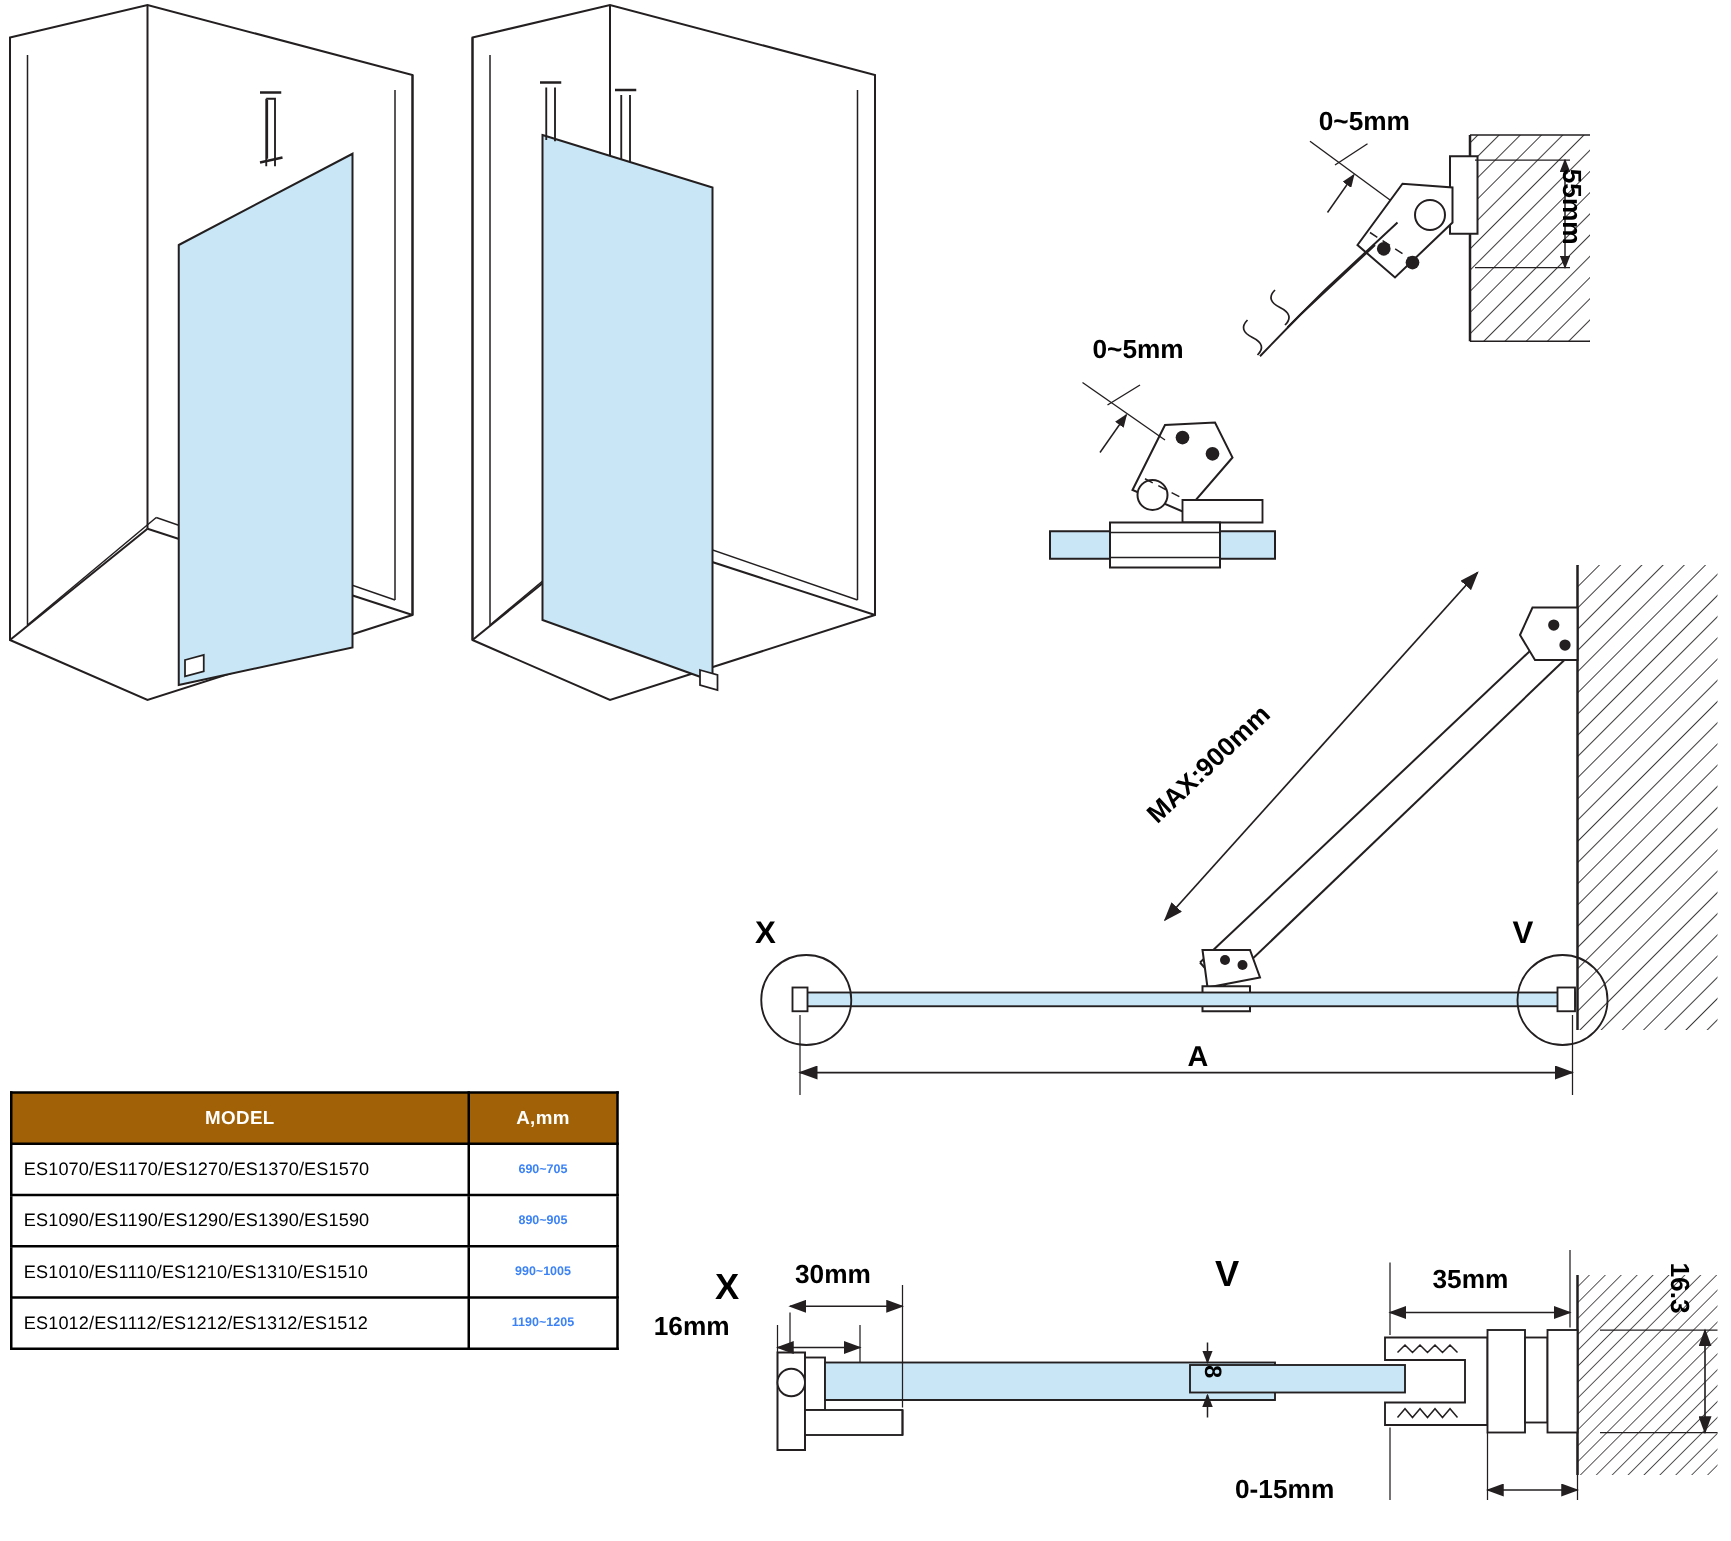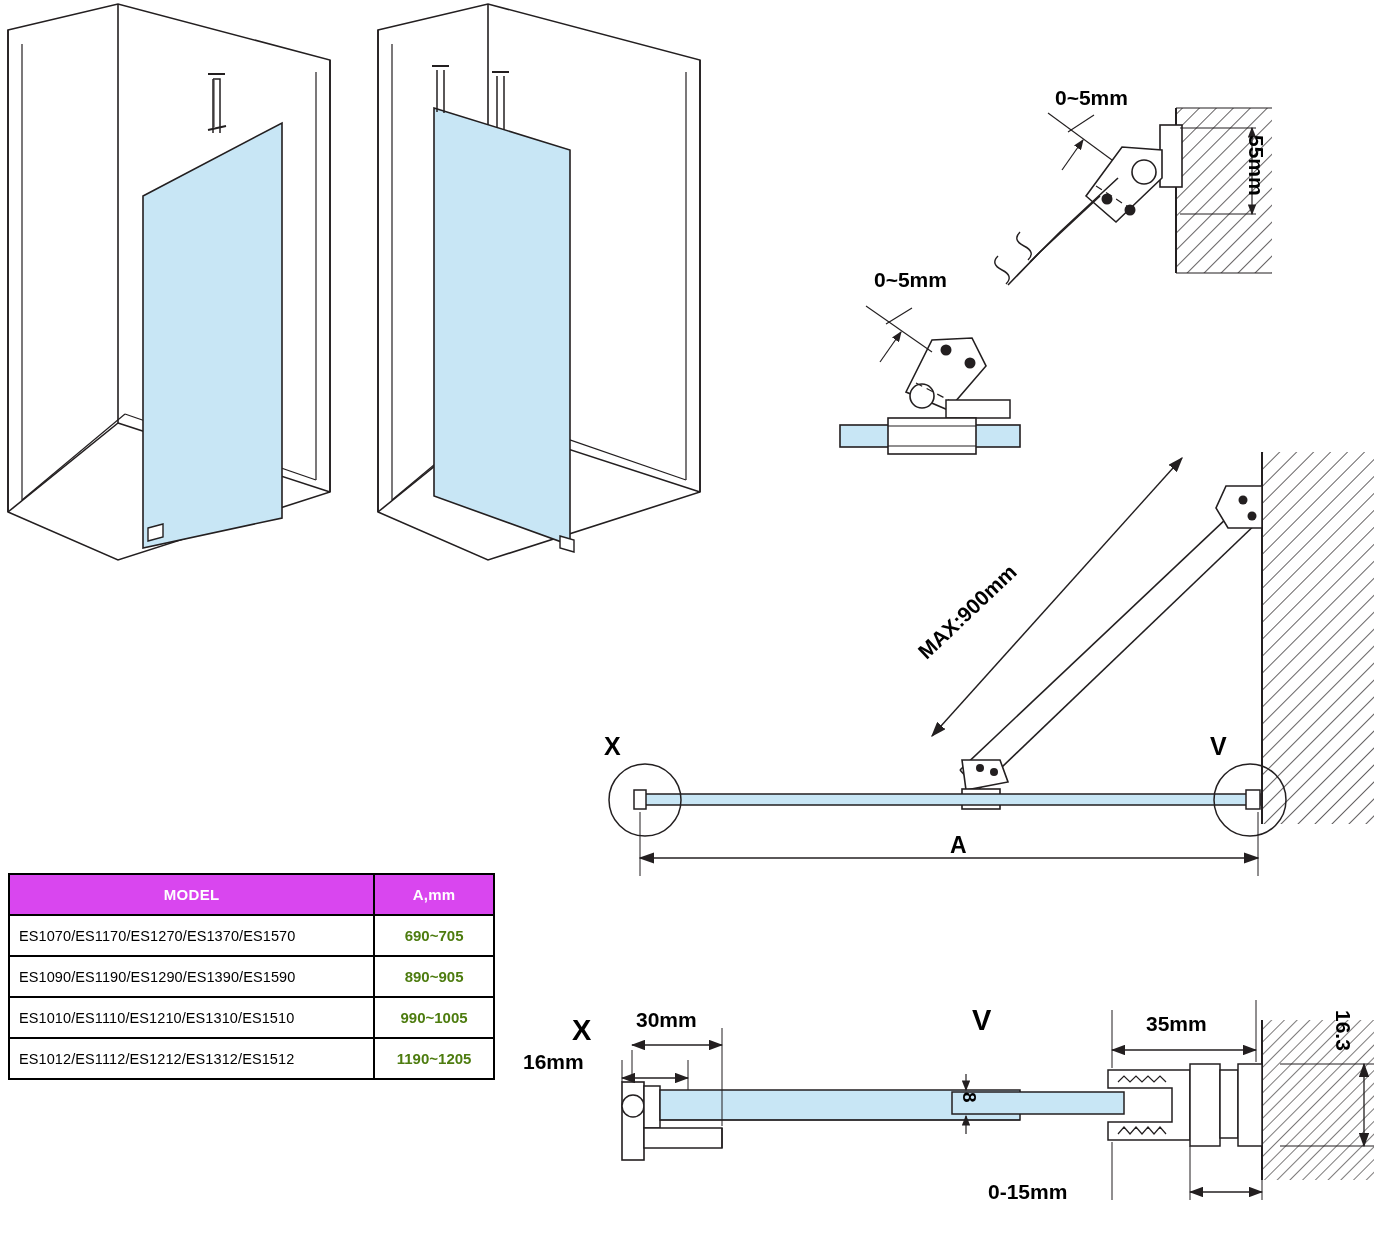--- a/index.html
+++ b/index.html
@@ -42,39 +42,39 @@
     border-collapse: collapse;
     font-size: 14.5px;
   }
   .spec-table th, .spec-table td {
     border: 2px solid #000;
     padding: 0;
     height: 39px;
     vertical-align: middle;
   }
   .spec-table thead th {
-    background: #d946ef;
+    background: #a16207;
     color: #ffffff;
     font-weight: bold;
     font-size: 15px;
     text-align: center;
     letter-spacing: .3px;
   }
   .spec-table td.model {
     text-align: left;
     padding-left: 9px;
     font-size: 14.5px;
     color: #000000;
     letter-spacing: .1px;
   }
   .spec-table td.dim {
     text-align: center;
     font-weight: bold;
-    font-size: 15px;
-    color: #4d7c0f;
+    font-size: 10px;
+    color: #3b82f6;
   }
   .col-model { width: 367px; }
   .col-dim   { width: 120px; }
 </style>
 </head>
 <body>
 
 <div class="stage">
 
   <svg class="draw" viewBox="0 0 1385 1233">

